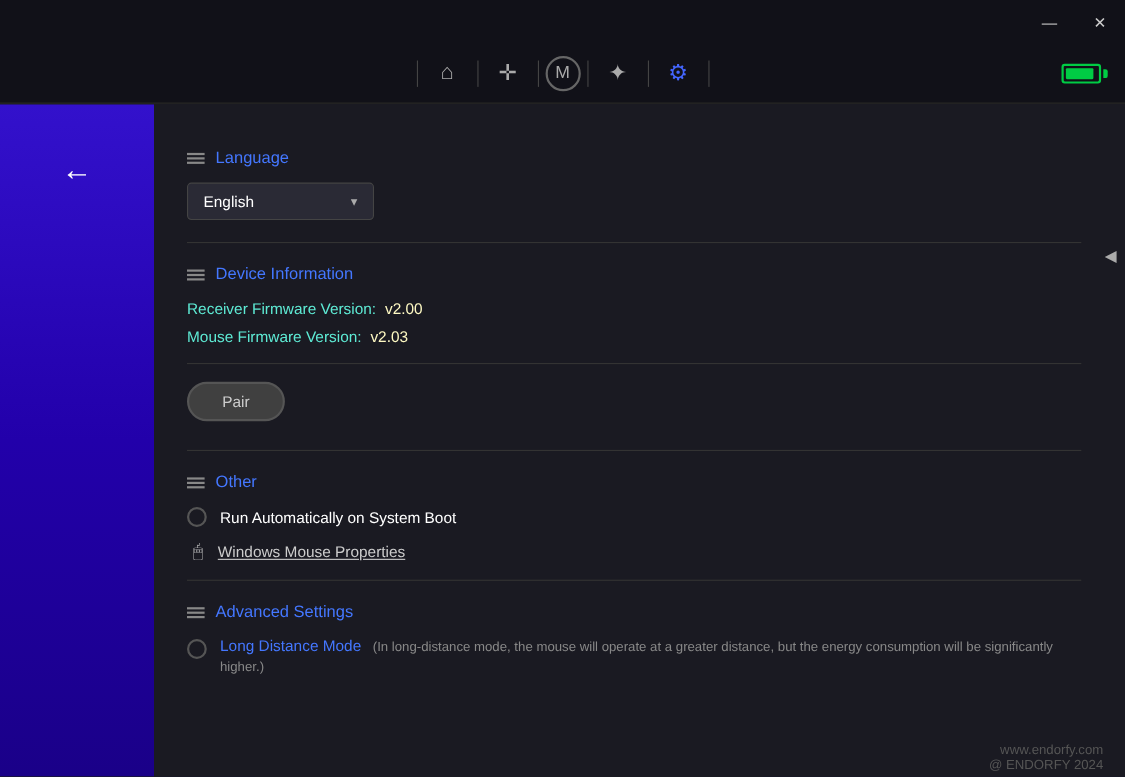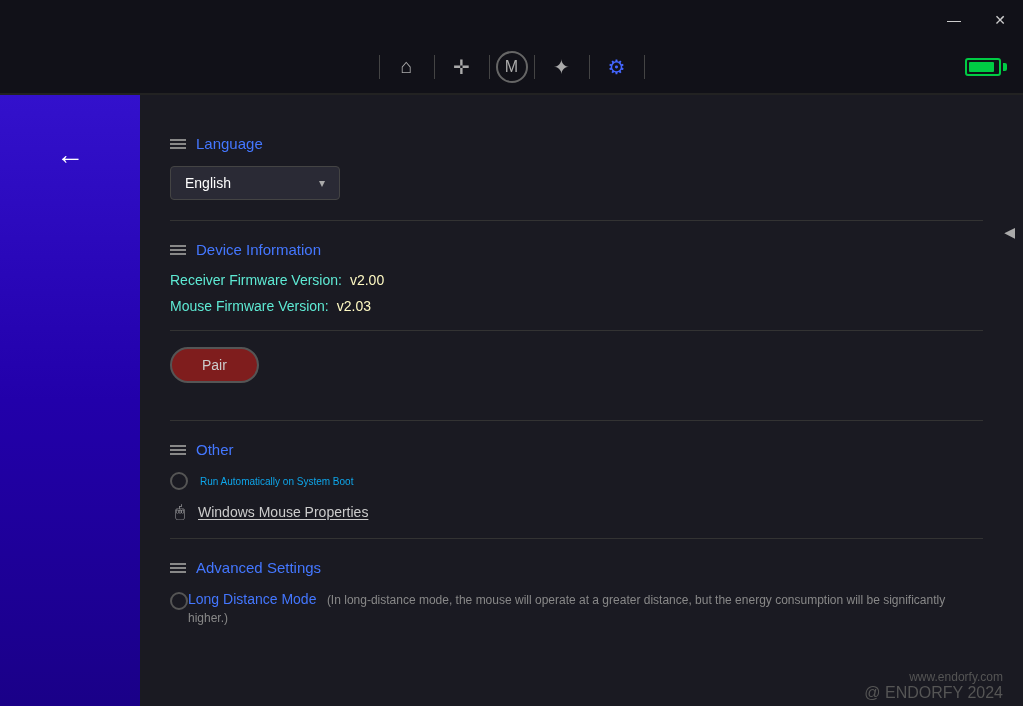--- a/index.html
+++ b/index.html
@@ -215,49 +215,49 @@
 
     
     .divider {
       height: 1px;
       background: #333;
       margin: 16px 0;
     }
 
     
     .pair-btn {
-      background: #7f1d1d;
+      background: #404040;
       border: 2px solid #555;
       border-radius: 20px;
       color: #ccc;
       padding: 8px 30px;
       font-size: 14px;
       cursor: pointer;
-      margin-bottom: 21px;
+      margin-bottom: 10px;
     }
 
     
     .radio-option {
       display: flex;
       align-items: center;
       gap: 12px;
       margin-bottom: 12px;
       cursor: pointer;
     }
     .radio-circle {
       width: 18px;
       height: 18px;
       border-radius: 50%;
       border: 2px solid #555;
       background: transparent;
       flex-shrink: 0;
     }
     .radio-label {
-      color: #0ea5e9;
-      font-size: 10px;
+      color: #ffffff;
+      font-size: 14px;
       text-align: center;
     }
 
     
     .win-mouse-link {
       display: flex;
       align-items: center;
       gap: 8px;
       margin-bottom: 12px;
       cursor: pointer;
@@ -275,20 +275,21 @@
       color: #ccc;
       font-size: 14px;
       text-decoration: underline;
       text-underline-offset: 2px;
     }
 
     
     .long-distance {
       display: flex;
       align-items: flex-start;
+      gap: 12px;
       margin-bottom: 12px;
     }
     .long-distance-label {
       color: #4477ff;
       font-size: 14px;
       font-weight: 500;
     }
 
     
     .footer {
@@ -296,21 +297,21 @@
       bottom: 4px;
       right: 20px;
       text-align: right;
     }
     .footer-website {
       color: #555;
       font-size: 12px;
     }
     .footer-copy {
       color: #555;
-      font-size: 16px;
+      font-size: 12px;
     }
 
     
     .bg-pattern {
       position: absolute;
       top: 95px;
       right: 0;
       bottom: 0;
       width: 400px;
       pointer-events: none;

